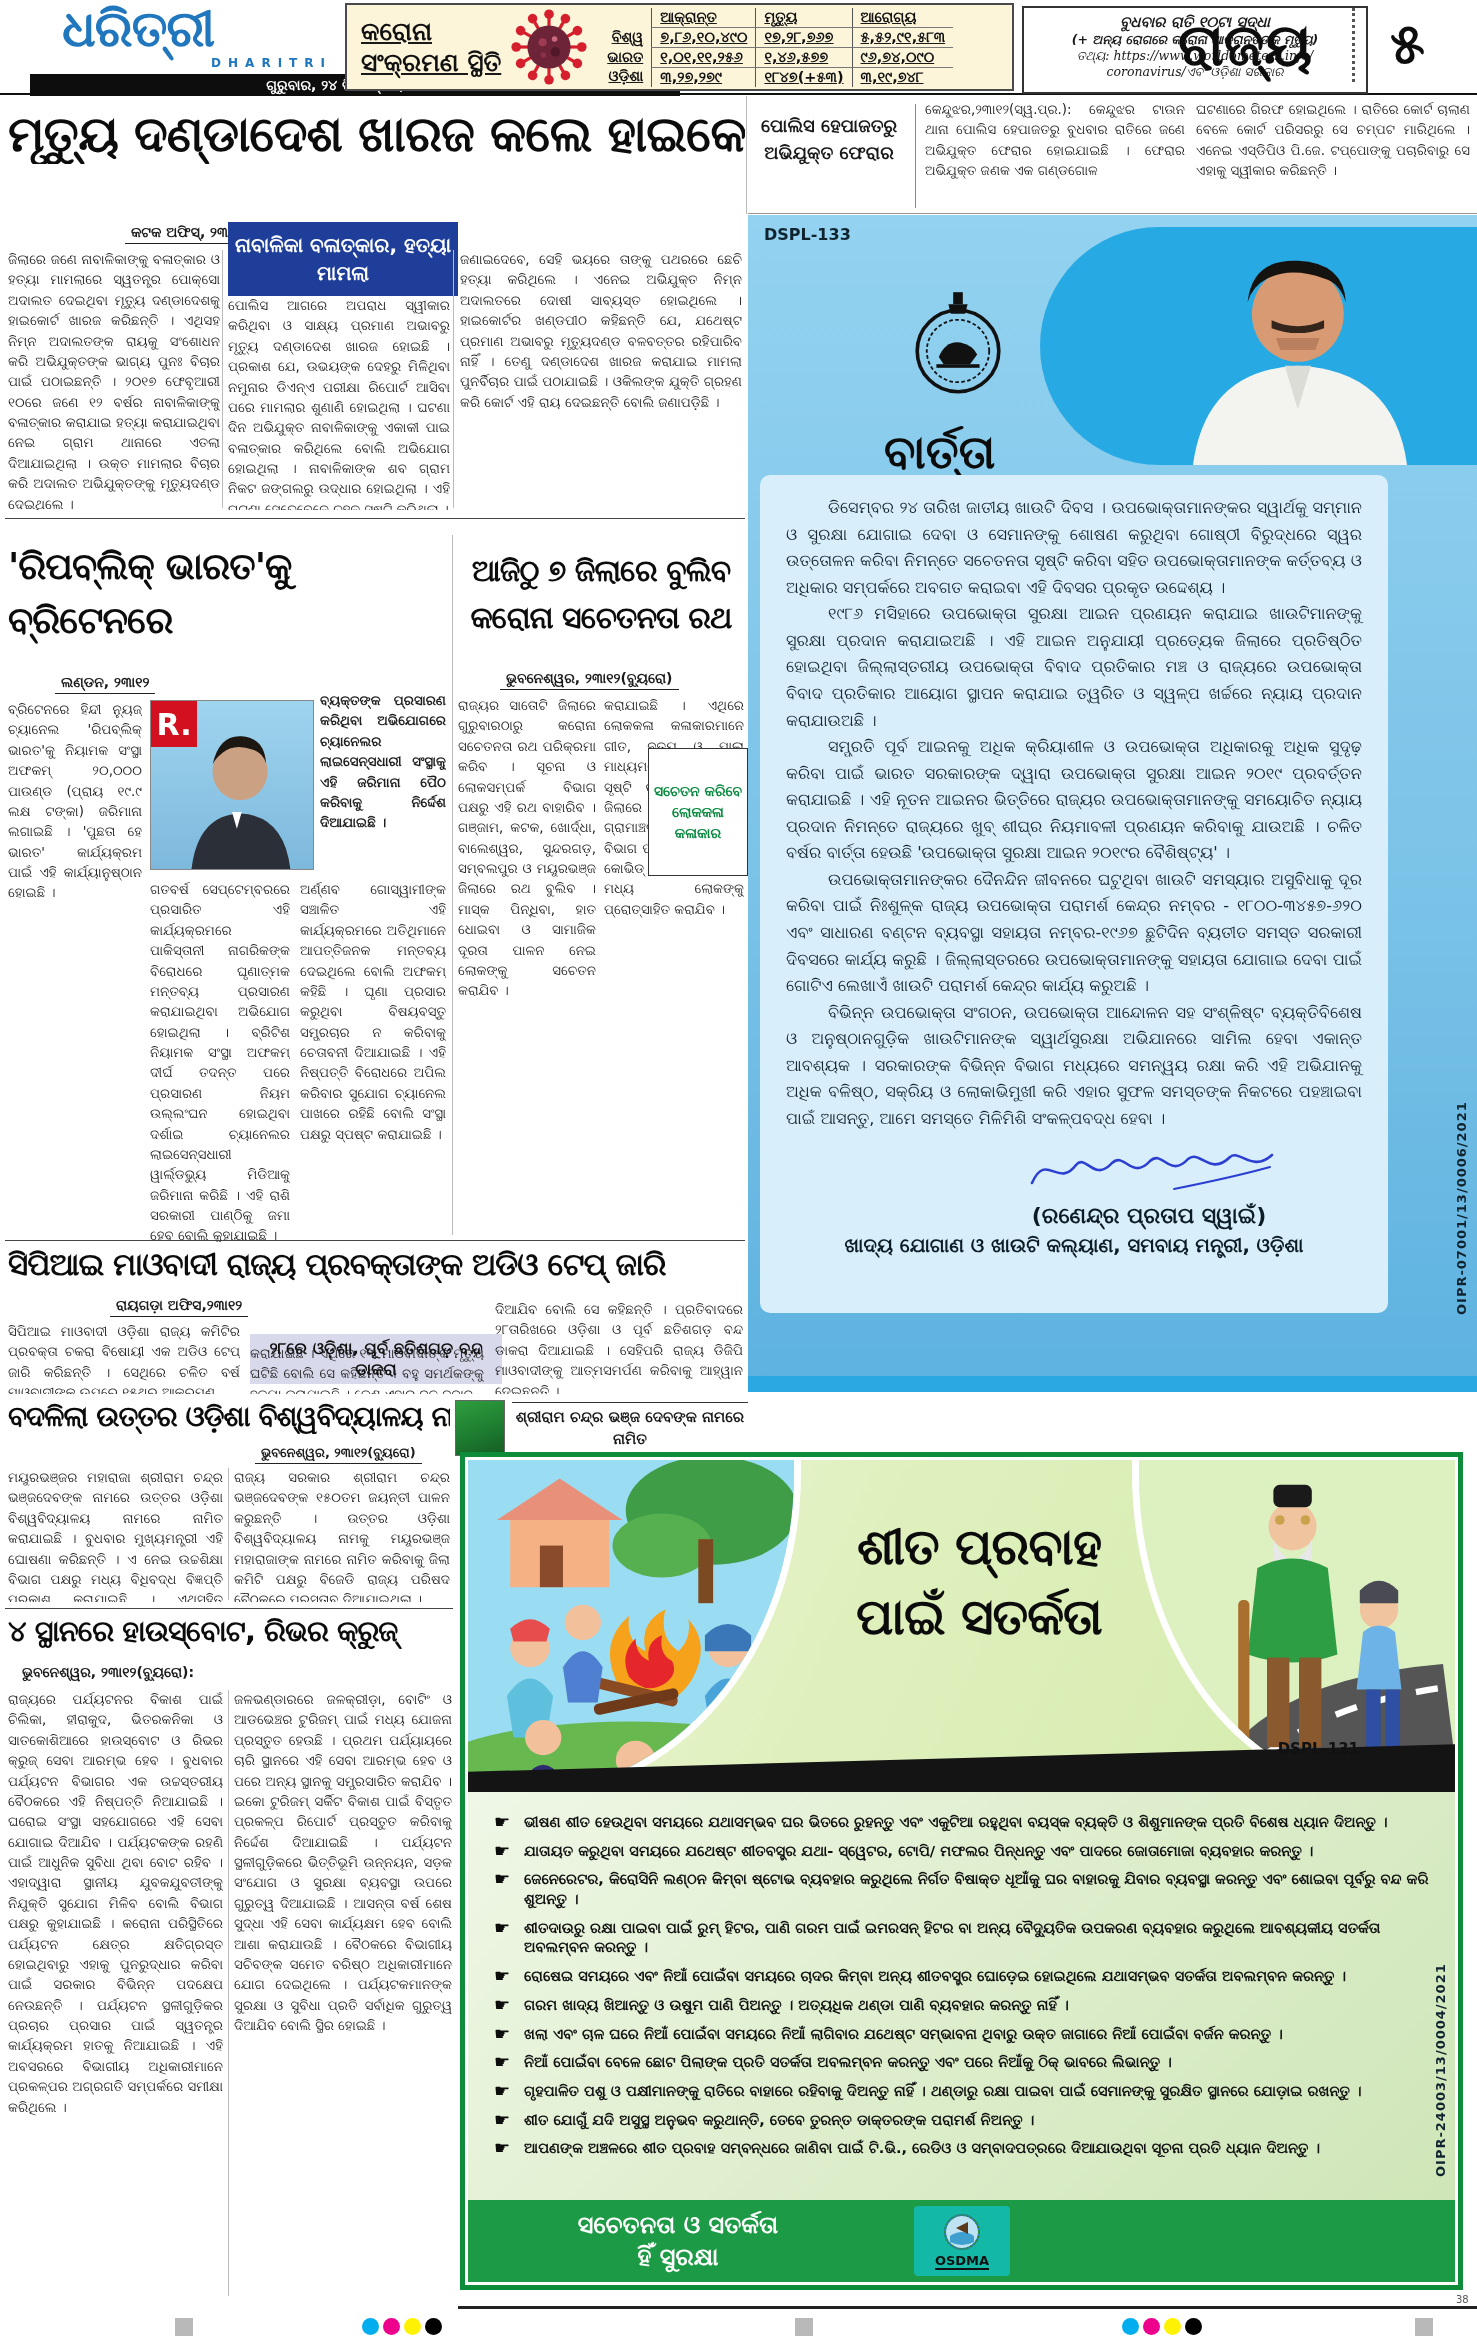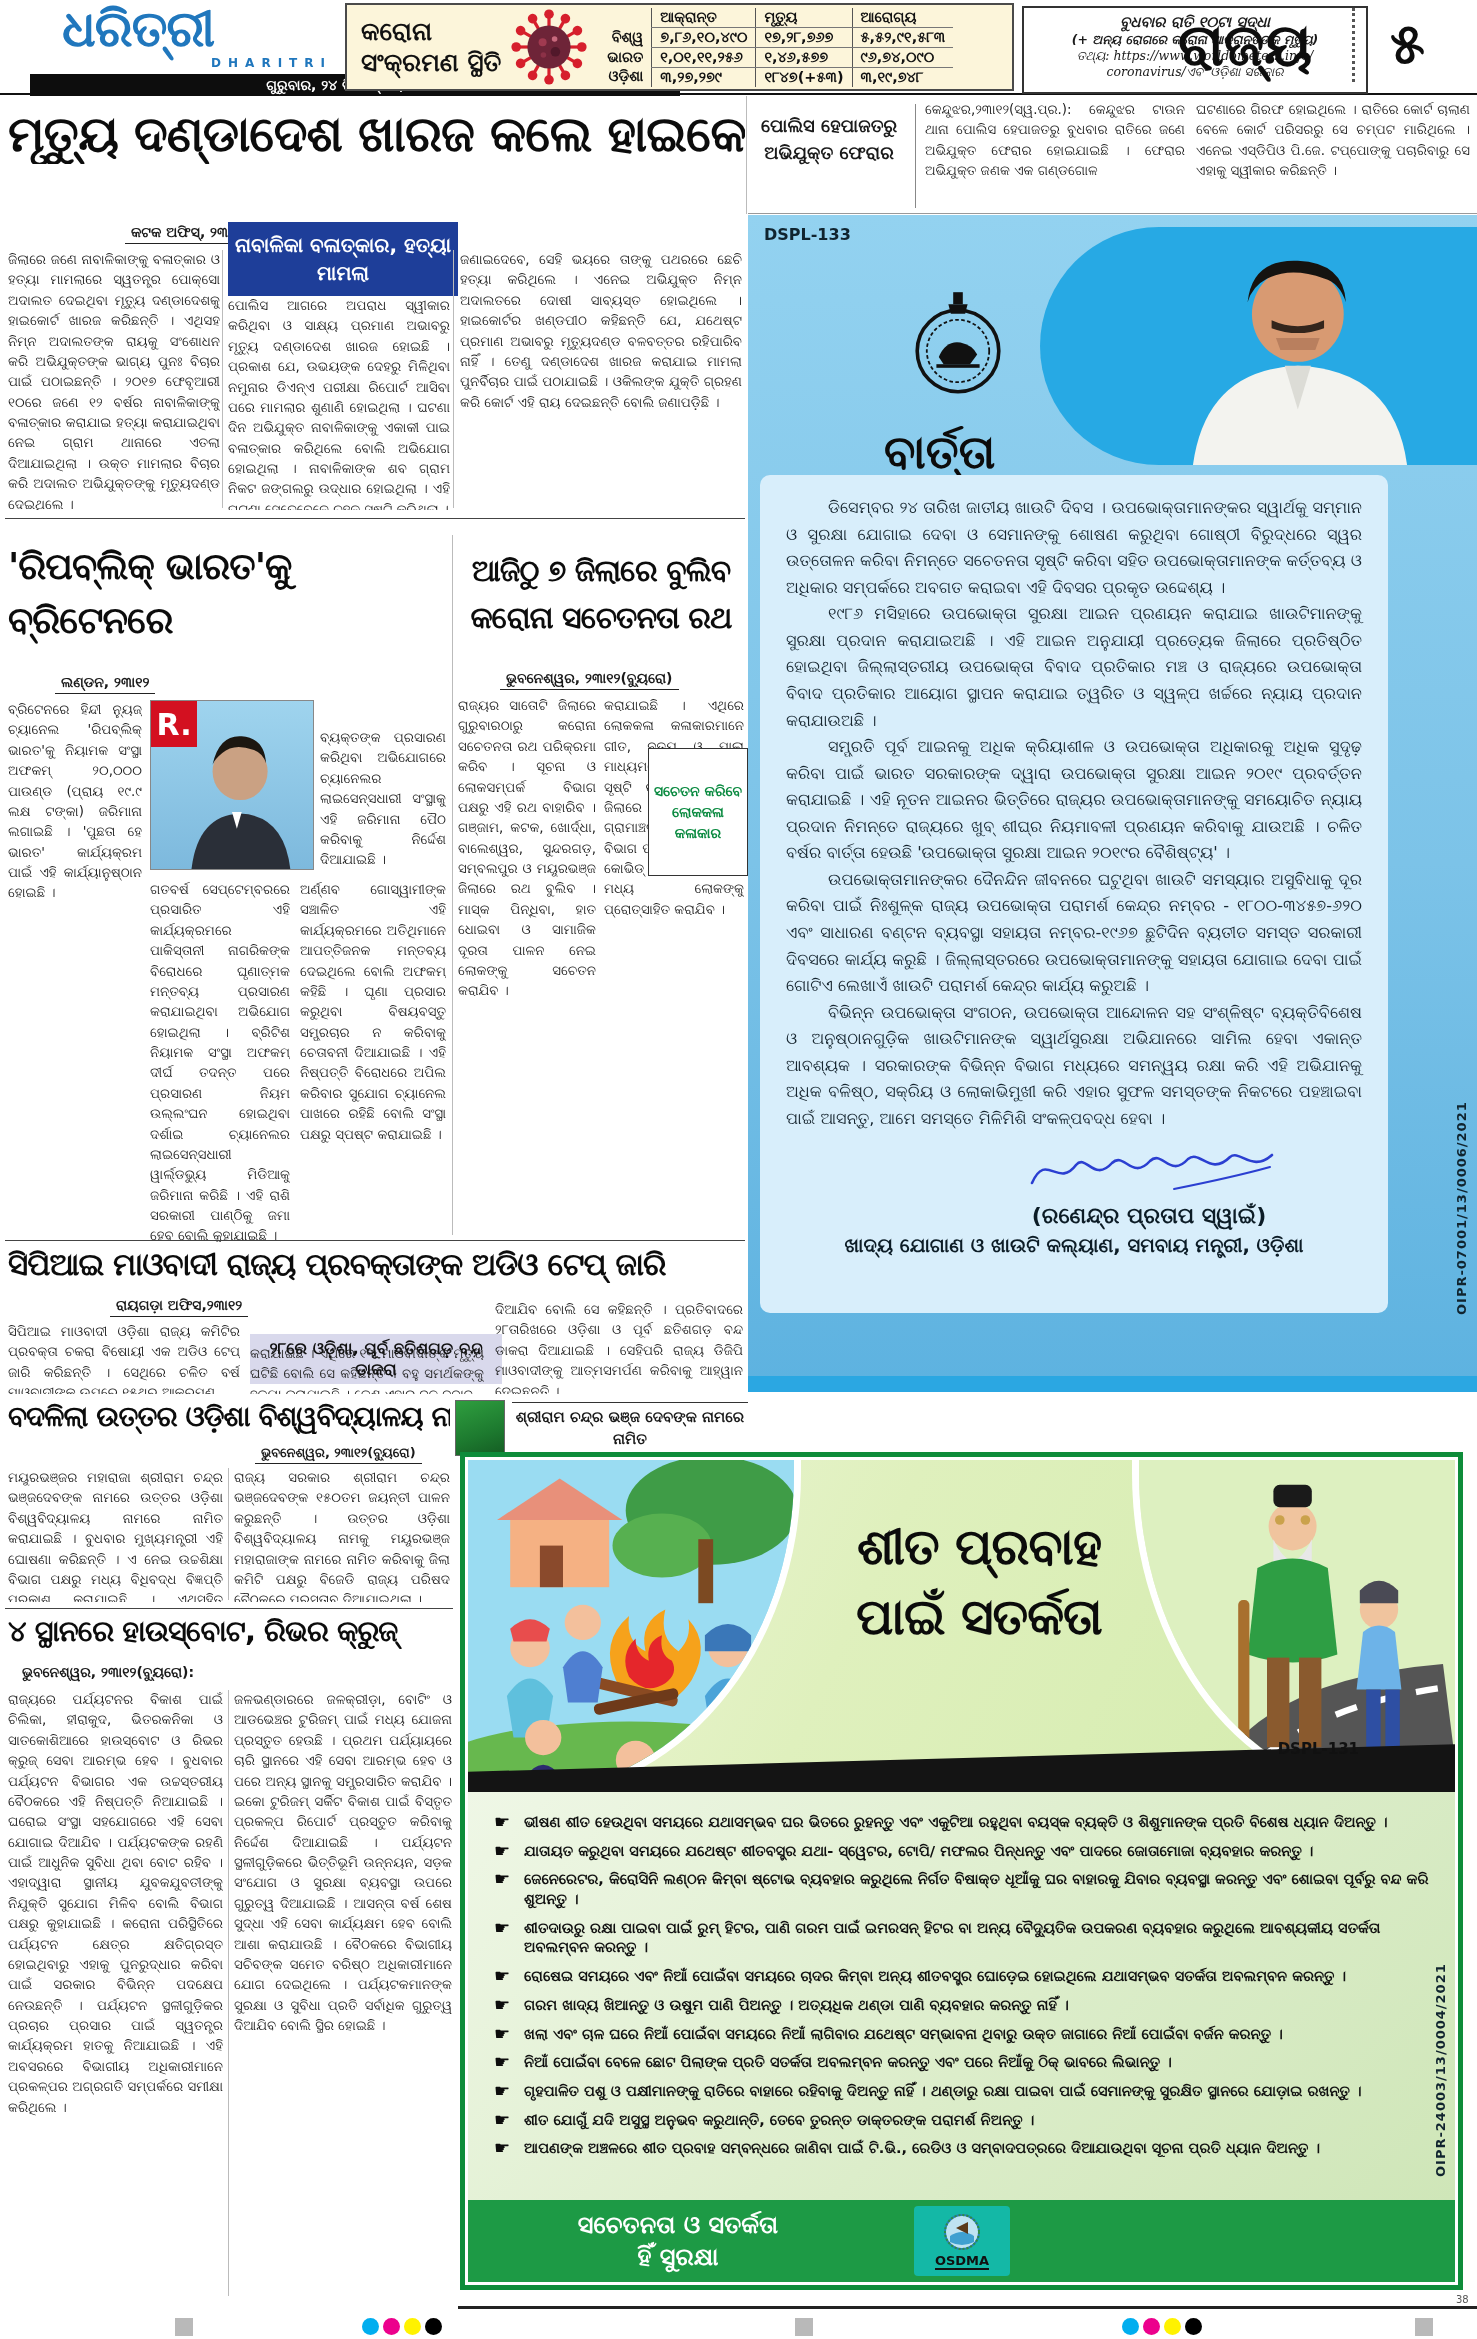--- a/index.html
+++ b/index.html
@@ -6,21 +6,21 @@
   .page{position:relative;width:1477px;height:2339px;margin:0 auto;background:#ffffff;
         font-family:"DejaVu Sans","Liberation Sans",sans-serif;color:#1a1a1a;overflow:hidden;}
   .abs{position:absolute;}
   .rule{position:absolute;background:#444;}
   .rule-light{position:absolute;background:#bbb;}
 
   
   .logo-odia{font-size:50px;font-weight:800;color:#2077bd;line-height:1;letter-spacing:-1px;}
   .logo-latin{font-size:12px;font-weight:700;color:#2077bd;letter-spacing:7px;text-align:right;margin-top:2px;}
   .datebar{background:#0d0d0d;color:#fff;font-size:14px;font-weight:700;text-align:center;line-height:22px;}
-  .coronabox{background:#fcf5da;border:2px solid #4a4a4a;display:flex;align-items:center;}
+  .coronabox{background:#fcf5da;border:2px solid #4a4a4a;display:flex;align-items:center;text-decoration:underline;}
   .corona-title{font-size:25px;font-weight:900;line-height:1.25;color:#111;padding-left:14px;white-space:nowrap;}
   .ctable{border-collapse:collapse;font-size:14.5px;font-weight:700;color:#111;margin-left:8px;}
   .ctable td,.ctable th{padding:1px 8px;white-space:nowrap;}
   .ctable .num{border-left:1.5px solid #555;border-bottom:1px solid #777;text-align:left;}
   .ctable tr:last-child .num{border-bottom:none;}
   .ctable .lbl{text-align:right;border-bottom:none;}
   .updatebox{border:2px solid #333;background:#fff;text-align:center;padding:5px 4px;}
   .updatebox .u1{font-size:15px;font-weight:800;}
   .updatebox .u2{font-size:12.5px;font-weight:700;margin-top:1px;}
   .updatebox .u3,.updatebox .u4{font-size:12.5px;font-family:"DejaVu Serif","Liberation Serif",serif;}
@@ -247,21 +247,21 @@
     <div class="rep-r">R.</div>
     <svg viewBox="0 0 100 100" width="162" height="168" preserveAspectRatio="none">
       <circle cx="55" cy="42" r="17" fill="#caa183"></circle>
       <path d="M38,38 q4,-18 18,-17 q14,1 15,16 q-2,-6 -8,-8 q-12,-4 -19,2 q-5,4 -6,7z" fill="#1c1711"></path>
       <path d="M25,100 q4,-32 30,-33 q27,1 31,33z" fill="#2a2f38"></path>
       <path d="M50,66 l6,0 l-3,10z" fill="#fff"></path>
     </svg>
   </div>
 
   <div class="abs bodytxt" style="left:8px;top:700px;width:134px;height:545px;">ବ୍ରିଟେନରେ ହିନ୍ଦୀ ନ୍ୟୁଜ୍ ଚ୍ୟାନେଲ 'ରିପବ୍ଲିକ୍ ଭାରତ'କୁ ନିୟାମକ ସଂସ୍ଥା ଅଫକମ୍ ୨୦,୦୦୦ ପାଉଣ୍ଡ (ପ୍ରାୟ ୧୯.୯ ଲକ୍ଷ ଟଙ୍କା) ଜରିମାନା ଲଗାଇଛି । 'ପୁଛତା ହେ ଭାରତ' କାର୍ଯ୍ୟକ୍ରମ ପାଇଁ ଏହି କାର୍ଯ୍ୟାନୁଷ୍ଠାନ ହୋଇଛି ।</div>
-  <div class="abs bodytxt" style="left:320px;top:728px;width:126px;height:168px;">ବ୍ୟକ୍ତଙ୍କ ପ୍ରସାରଣ କରିଥିବା ଅଭିଯୋଗରେ ଚ୍ୟାନେଲର ଲାଇସେନ୍ସଧାରୀ ସଂସ୍ଥାକୁ ଏହି ଜରିମାନା ପୈଠ କରିବାକୁ ନିର୍ଦ୍ଦେଶ ଦିଆଯାଇଛି ।</div>
+  <div class="abs bodytxt" style="left:320px;top:691px;width:126px;height:168px;font-weight:bold;">ବ୍ୟକ୍ତଙ୍କ ପ୍ରସାରଣ କରିଥିବା ଅଭିଯୋଗରେ ଚ୍ୟାନେଲର ଲାଇସେନ୍ସଧାରୀ ସଂସ୍ଥାକୁ ଏହି ଜରିମାନା ପୈଠ କରିବାକୁ ନିର୍ଦ୍ଦେଶ ଦିଆଯାଇଛି ।</div>
   <div class="abs bodytxt" style="left:150px;top:880px;width:140px;height:362px;">ଗତବର୍ଷ ସେପ୍ଟେମ୍ବରରେ ପ୍ରସାରିତ ଏହି କାର୍ଯ୍ୟକ୍ରମରେ ପାକିସ୍ତାନୀ ନାଗରିକଙ୍କ ବିରୋଧରେ ଘୃଣାତ୍ମକ ମନ୍ତବ୍ୟ ପ୍ରସାରଣ କରାଯାଇଥିବା ଅଭିଯୋଗ ହୋଇଥିଲା । ବ୍ରିଟିଶ ନିୟାମକ ସଂସ୍ଥା ଅଫକମ୍ ଦୀର୍ଘ ତଦନ୍ତ ପରେ ପ୍ରସାରଣ ନିୟମ ଉଲ୍ଲଂଘନ ହୋଇଥିବା ଦର୍ଶାଇ ଚ୍ୟାନେଲର ଲାଇସେନ୍ସଧାରୀ ୱାର୍ଲ୍ଡଭ୍ୟୁ ମିଡିଆକୁ ଜରିମାନା କରିଛି । ଏହି ରାଶି ସରକାରୀ ପାଣ୍ଠିକୁ ଜମା ହେବ ବୋଲି କୁହାଯାଇଛି ।</div>
   <div class="abs bodytxt" style="left:300px;top:880px;width:146px;height:362px;">ଅର୍ଣ୍ଣବ ଗୋସ୍ୱାମୀଙ୍କ ସଞ୍ଚାଳିତ ଏହି କାର୍ଯ୍ୟକ୍ରମରେ ଅତିଥିମାନେ ଆପତ୍ତିଜନକ ମନ୍ତବ୍ୟ ଦେଇଥିଲେ ବୋଲି ଅଫକମ୍ କହିଛି । ଘୃଣା ପ୍ରସାର କରୁଥିବା ବିଷୟବସ୍ତୁ ସମ୍ପ୍ରଚାର ନ କରିବାକୁ ଚେତାବନୀ ଦିଆଯାଇଛି । ଏହି ନିଷ୍ପତ୍ତି ବିରୋଧରେ ଅପିଲ କରିବାର ସୁଯୋଗ ଚ୍ୟାନେଲ ପାଖରେ ରହିଛି ବୋଲି ସଂସ୍ଥା ପକ୍ଷରୁ ସ୍ପଷ୍ଟ କରାଯାଇଛି ।</div>
 
   <div class="rule-light" style="left:452px;top:535px;width:1px;height:700px;"></div>
 
   <div class="abs headline wrap" style="left:458px;top:548px;width:286px;font-size:30px;line-height:1.55;text-align:center;">
     <div>ଆଜିଠୁ ୭ ଜିଲାରେ ବୁଲିବ</div>
     <div>କରୋନା ସଚେତନତା ରଥ</div>
   </div>
   <div class="abs" style="left:500px;top:668px;">

